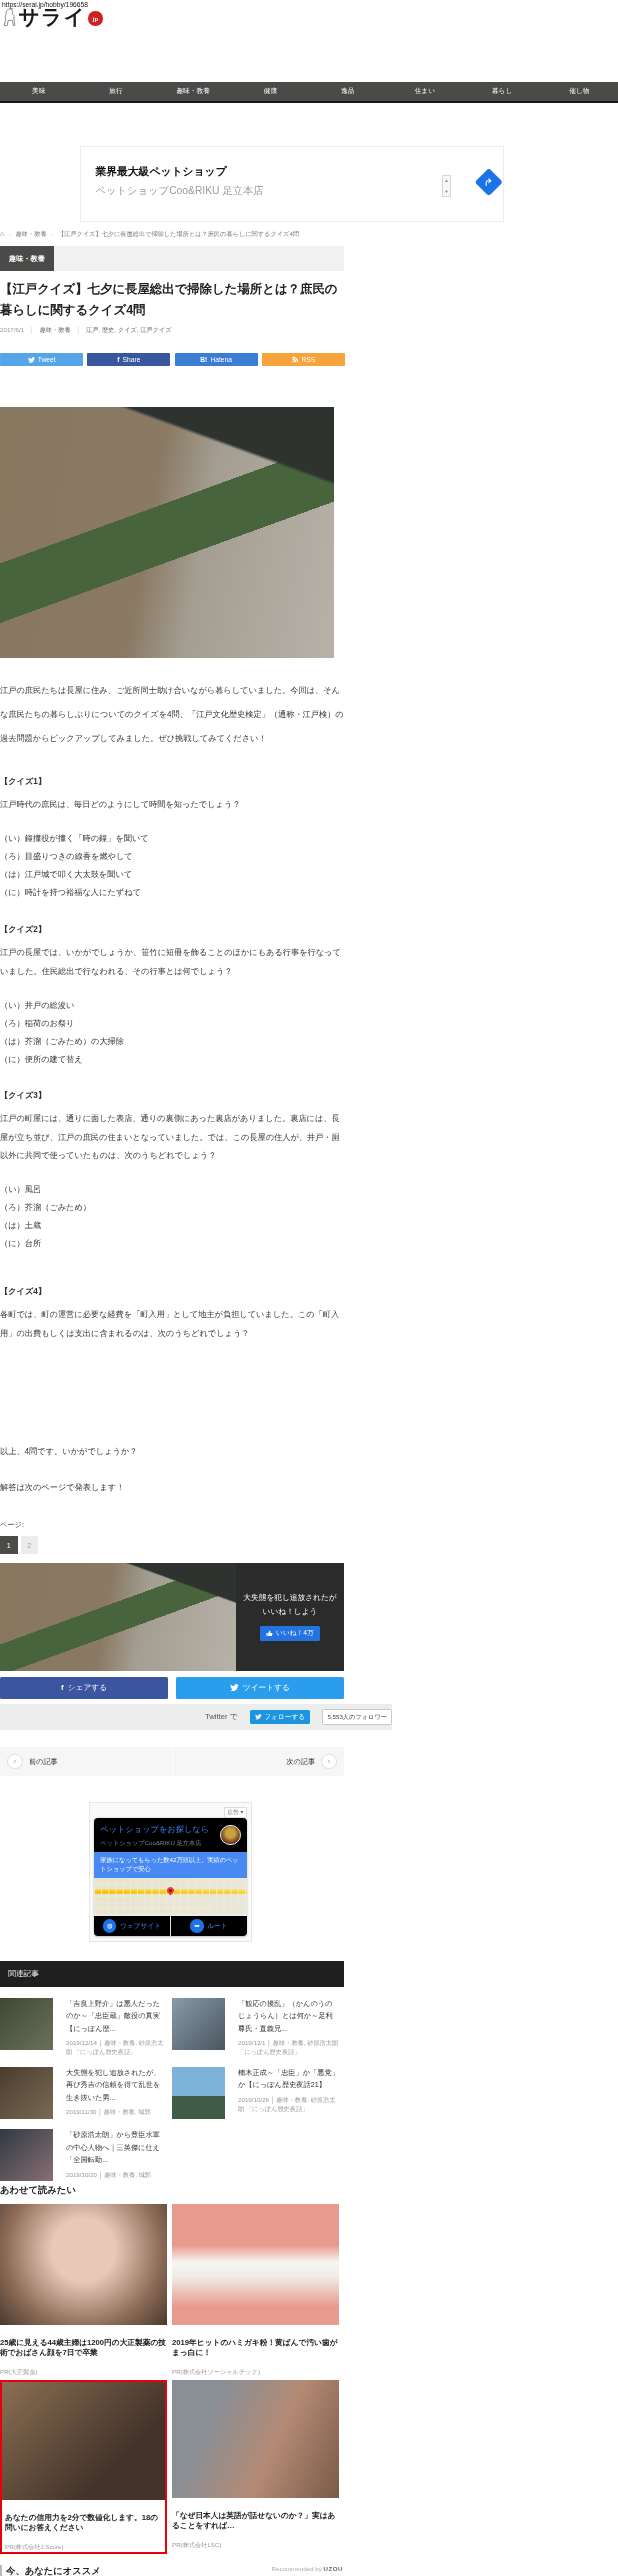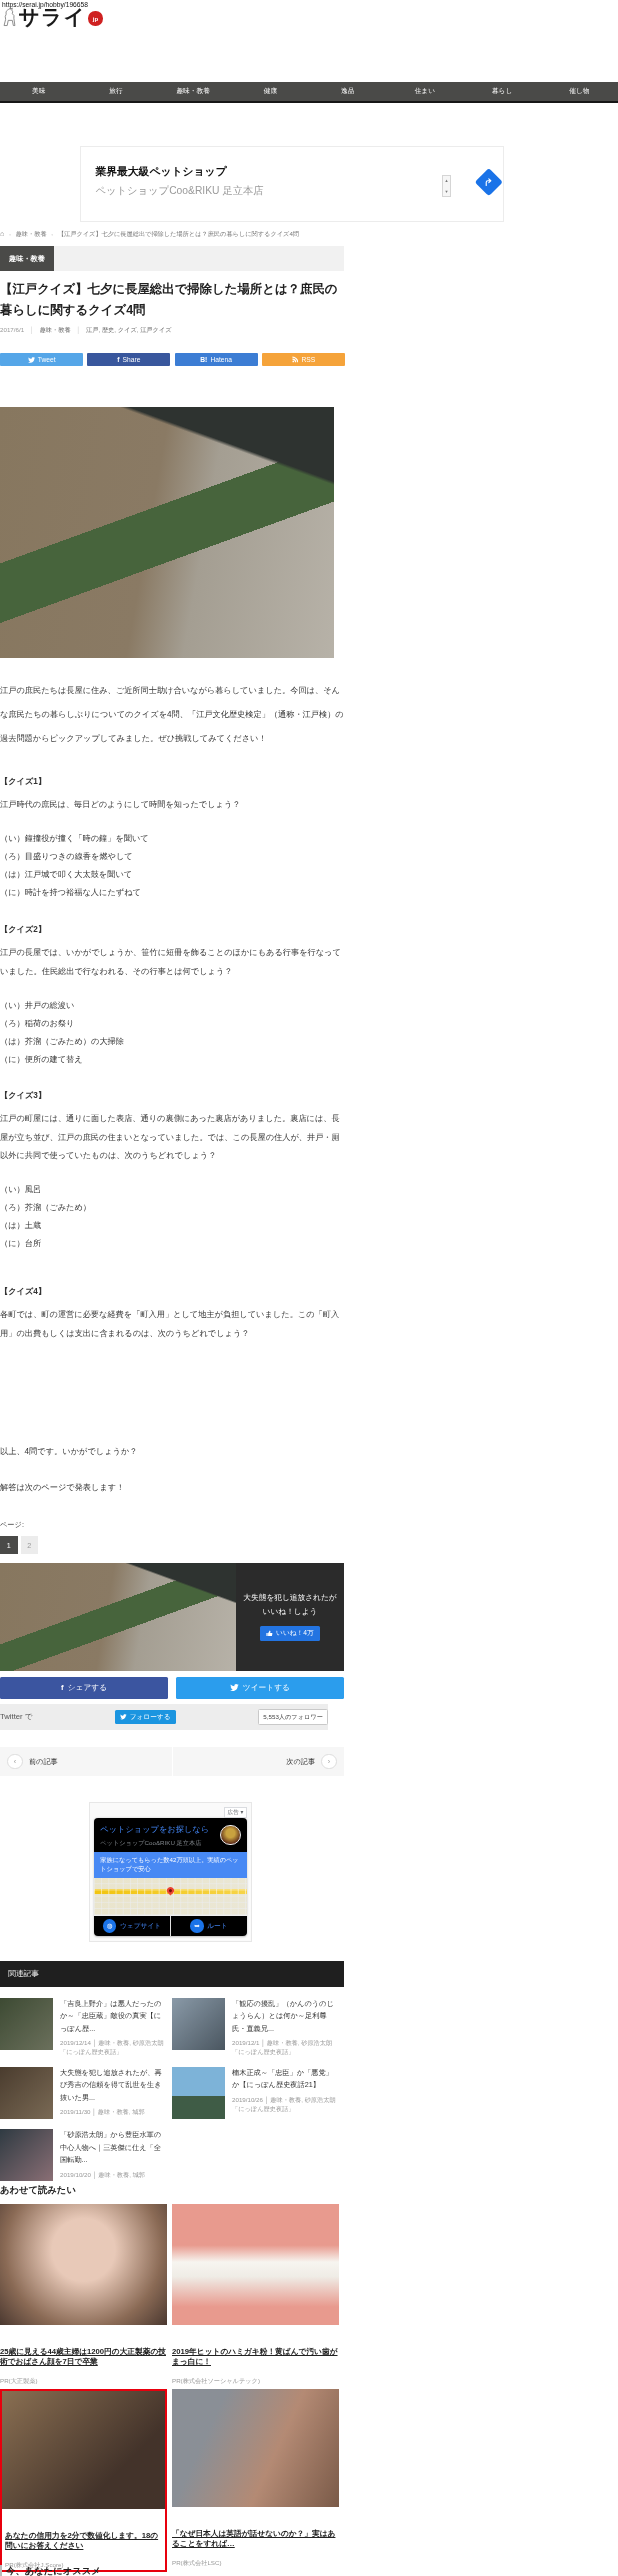--- a/index.html
+++ b/index.html
@@ -75,21 +75,21 @@
   #like-banner .lb-panel { width:108px; height:108px; background:#2b2b2b; color:#fff; display:flex; flex-direction:column; align-items:center; justify-content:center; gap:4.1px; }
   .lb-panel .lb-t { font-size:7.7px; }
   .lb-like { margin-top:4.1px; background:#2374e1; color:#fff; border:none; font-size:6.7px; padding:3.1px 6.2px; border-radius:1.5px; display:flex; align-items:center; gap:3.1px; cursor:pointer; }
 
   
   #share2 { top:1677px; left:0; width:344px; height:21.6px; display:flex; gap:7.7px; }
   .bigbtn { flex:1; height:21.6px; color:#fff; font-size:7.7px; display:flex; align-items:center; justify-content:center; gap:4.1px; cursor:pointer; border-radius:1.5px; }
   .bigbtn.fb2 { background:#3b55a0; } .bigbtn.tw2 { background:#2b9ded; }
 
   
-  #follow-bar { top:1704px; left:0; width:328px; height:26px; background:#ededed; display:flex; align-items:center; justify-content:space-between; gap:12px; }
+  #follow-bar { top:1704px; left:0; width:392px; height:26px; background:#ededed; display:flex; align-items:center; justify-content:flex-end; gap:12px; }
   #follow-bar .fprefix { font-size:7.7px; color:#555; }
   .follow-btn { background:#1b95e0; color:#fff; font-size:6.7px; border:none; border-radius:1.5px; padding:2.6px 5.2px; display:flex; align-items:center; gap:2.6px; cursor:pointer; }
   .follow-count { background:#fff; border:0.5px solid #c9c9c9; border-radius:1.5px; color:#444; font-size:6.2px; padding:2.6px 4.1px; position:relative; }
 
   
   #post-nav { top:1747px; left:0; width:344px; height:29px; background:#f6f6f6; display:flex; }
   #post-nav .half { width:50%; display:flex; align-items:center; padding:0 7.2px; font-size:7.2px; color:#333; cursor:pointer; }
   #post-nav .half.next { justify-content:flex-end; border-left:1px solid #fff; }
   .navcircle { width:15.5px; height:15.5px; border-radius:50%; background:#fff; border:0.5px solid #ddd; color:#999; display:flex; align-items:center; justify-content:center; font-size:7.2px; }
   #post-nav .prev .navcircle { margin-right:6.2px; } #post-nav .next .navcircle { margin-left:6.2px; }
@@ -115,38 +115,38 @@
   .gad-act { flex:1; display:flex; align-items:center; justify-content:center; gap:3.6px; color:#4285f4; font-size:6.7px; cursor:pointer; }
   .gad-act + .gad-act { border-left:0.5px solid #e0e0e0; }
   .gicon { width:13.4px; height:13.4px; border-radius:50%; background:#1a73e8; color:#fff; display:flex; align-items:center; justify-content:center; font-size:6.7px; }
 
   
   #related { top:1961px; left:0; width:344px; }
   .rel-bar { height:26px; background:#1f1f1f; color:#fff; font-size:7.7px; line-height:26px; padding-left:8.2px; }
   .rel-grid { margin-top:10.8px; display:grid; grid-template-columns:172px 172px; row-gap:10.3px; }
   .rel-item { display:flex; cursor:pointer; padding-right:5.2px; }
   .rel-thumb { width:53px; height:52px; flex:none; }
-  .rel-body { padding-left:7px; flex:1; }
+  .rel-body { padding-left:13px; flex:1; }
   .rel-title { font-size:7.2px; line-height:12.4px; color:#333; }
   .rel-meta { margin-top:3.1px; font-size:6.2px; color:#999; line-height:9.3px; }
   .t-kira { background:linear-gradient(135deg,#3d4a33,#6b705c); }
   .t-kannou { background:linear-gradient(135deg,#8a9aa8,#4a5660); }
   .t-gate { background:linear-gradient(135deg,#4a3c2e,#7a6a55); }
   .t-kusunoki { background:linear-gradient(180deg,#7db3d8 55%,#3f5c46 55%); }
   .t-shizu { background:linear-gradient(135deg,#2f3a42,#8a6f75); }
 
   
   #awasete { top:2184px; left:0; width:344px; }
   .sec-h { font-size:9.3px; font-weight:bold; color:#222; line-height:13.4px; }
   .sec-h.withbar { border-left:2.1px solid #bbb; padding-left:4.1px; }
   .aw-grid { margin-top:6.2px; display:grid; grid-template-columns:172px 172px; }
   .aw-card { padding-right:5.2px; cursor:pointer; margin-bottom:2.1px; }
   .aw-img { width:100%; height:121px; }
   .aw-img.r2 { height:118px; }
-  .aw-title { margin-top:22px; font-size:7.7px; font-weight:bold; line-height:10.8px; min-height:21.6px; color:#222;text-decoration:underline; }
+  .aw-title { margin-top:13px; font-size:7.7px; font-weight:bold; line-height:10.8px; min-height:21.6px; color:#222; }
   .aw-pr { margin-top:9.3px; font-size:6.2px; color:#9a9a9a; }
   .aw-card.redsel { border:2.1px solid #e8000d; padding:0; margin-right:5.2px; }
   .aw-card.redsel .aw-title, .aw-card.redsel .aw-pr { padding:0 3.1px; }
   .t-woman { background:radial-gradient(circle at 50% 38%,#e8c9b8 28%,#8a6a55 70%,#4a3830 100%); }
   .t-teeth { background:linear-gradient(180deg,#e89a8e 0%,#e89a8e 34%,#f7f5f0 48%,#efece6 60%,#e89a8e 85%); }
   .t-phone { background:linear-gradient(135deg,#8a6f52,#43332a 70%); }
   .t-city { background:linear-gradient(115deg,#8a8f96 25%,#b48a74 60%,#7a5a48 100%); }
   .rec-by { margin-top:8.2px; text-align:right; font-size:6.2px; color:#aaa; padding-right:1px; }
   .rec-brand { color:#666; font-weight:bold; letter-spacing:0.5px; }
 

